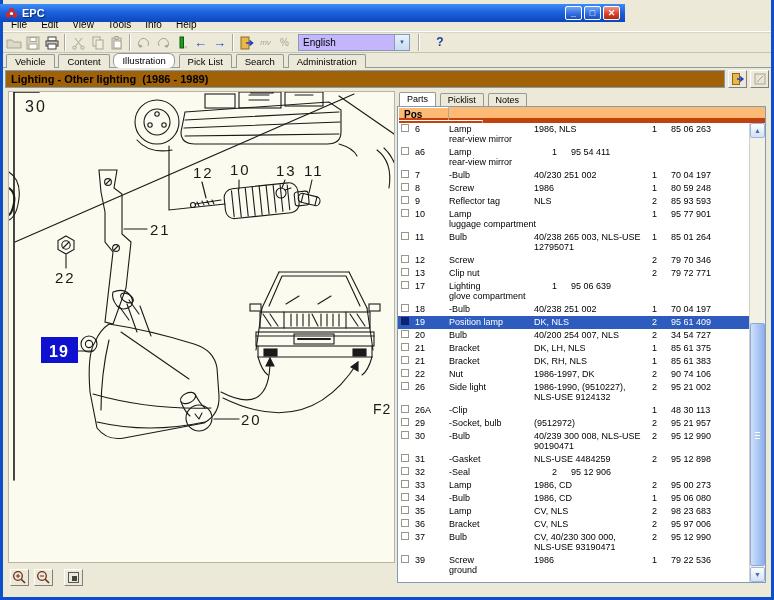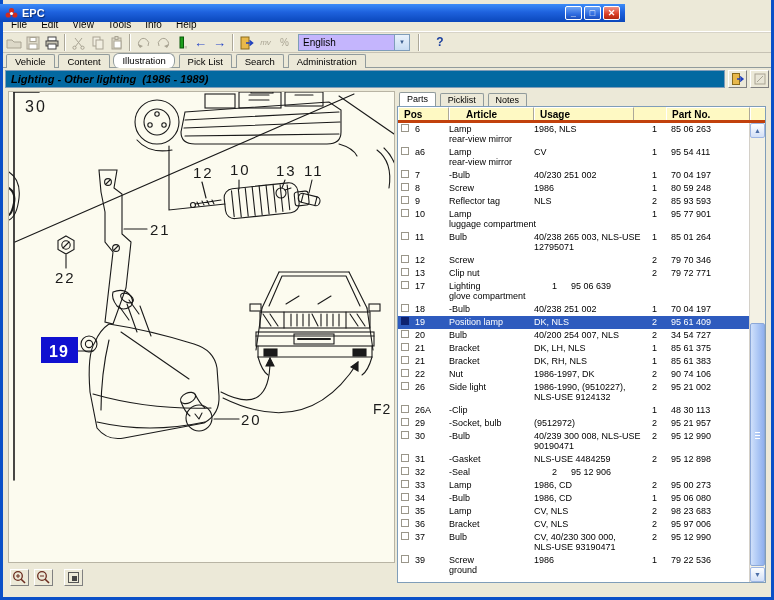--- a/index.html
+++ b/index.html
@@ -38,39 +38,39 @@
   .helpbtn { width:22px; height:18px; margin-left:6px; text-align:center; font-weight:bold; color:#1a3f9e; font-size:12px; line-height:17px; }
 
   
   .tabstrip { position:absolute; left:0; top:53px; width:774px; height:15px; padding-left:6px; border-bottom:1px solid #919B9C; }
   .tab { display:inline-block; padding:1px 8px 1px; border:1px solid #919B9C; border-bottom:none;
     border-radius:2px 2px 0 0; background:#ECE9D8; font-size:9.5px; margin-right:1px; position:relative; top:1px; height:14px; }
   .tab.active { background:#fff; top:0px; height:15px; z-index:2;border-radius:6px; }
 
   
   .headerbar { position:absolute; left:0; top:68px; width:774px; height:22px; display:flex; align-items:center; padding:0 5px; }
-  .headerfield { flex:1; height:18px; background:#0369a1; border:1px solid #7F9DB9; display:flex; align-items:center; padding-left:5px; font-weight:bold; font-size:11px;font-style:italic; }
+  .headerfield { flex:1; height:18px; background:#a16207; border:1px solid #7F9DB9; display:flex; align-items:center; padding-left:5px; font-weight:bold; font-size:11px; }
   .headerfield .years { margin-left:6px; }
   .hbtn { width:19px; height:18px; margin-left:3px; background:#ECE9D8; border:1px solid; border-color:#fff #808080 #808080 #fff; display:flex; align-items:center; justify-content:center; }
 
   
   .illus { position:absolute; left:8px; top:91px; width:387px; height:472px; background:#FCFBEF; border:1px solid #B8B4A4; }
   .illus svg { display:block; }
   .zoombar { position:absolute; left:10px; top:569px; display:flex; gap:5px; }
   .zbtn { width:19px; height:17px; background:#ECE9D8; border:1px solid; border-color:#fff #808080 #808080 #fff; display:flex; align-items:center; justify-content:center; }
   .zbtn.third { margin-left:6px; }
 
   
   .rpanel { position:absolute; left:397px; top:92px; width:371px; height:500px; }
   .ptabs { height:14px; padding-left:2px; }
   .ptab { display:inline-block; padding:1px 7px; border:1px solid #919B9C; border-bottom:none; border-radius:2px 2px 0 0;
     background:#ECE9D8; font-size:9px; margin-right:1px; position:relative; top:1px; height:13px; }
   .ptab.active { background:#fff; height:14px; top:0; z-index:2; }
   .tablewrap { position:absolute; left:0; top:14px; width:369px; height:477px; border:1px solid #7F9DB9; background:#fff; overflow:hidden; }
-  .thead { display:flex; height:16px; background:#fef9c3; font-weight:bold; font-size:10px; border-bottom:3px solid #c2410c; }
+  .thead { display:flex; height:16px; background:#fdba74; font-weight:bold; font-size:10px; border-bottom:5px solid #c2410c;flex-direction:column; }
   .th { border-right:1px solid #ACA899; border-top:1px solid #fff; border-left:1px solid #fff; padding:1px 0 0 5px; }
   .th.pos{width:51px;} .th.art{width:85px;padding-left:16px;} .th.use{width:100px;} .th.qty{width:32px;margin-top:48px;} .th.part{width:84px;} .th.stub{flex:1; border-right:none;}
   .tbody { position:absolute; left:0; top:16px; width:351px; bottom:0; overflow:hidden; background:#fff; }
   .trow { display:flex; padding:1px 0 2px; font-size:9px; line-height:10px; cursor:default; }
   .trow .c { white-space:nowrap; }
   .c.pos { width:51px; padding-left:3px; display:flex; }
   .c.art { width:85px; }
   .c.use { width:100px; }
   .c.qty { width:32px; text-align:right; padding-right:9px; }
   .c.part { width:83px; padding-left:5px; }
@@ -424,24 +424,20 @@
 
   <div class="trow">
     <div class="c pos">
       <span class="cb"></span>
       <span class="posv">a6</span>
     </div>
     <div class="c art">
       <div>Lamp</div>
       <div>rear-view mirror</div>
     </div>
-    <div class="c use">
-      <div>CV</div>
-      <div></div>
-    </div>
     <div class="c qty">1</div>
     <div class="c part">95 54 411</div>
   </div>
 
   <div class="trow">
     <div class="c pos">
       <span class="cb"></span>
       <span class="posv">7</span>
     </div>
     <div class="c art">

